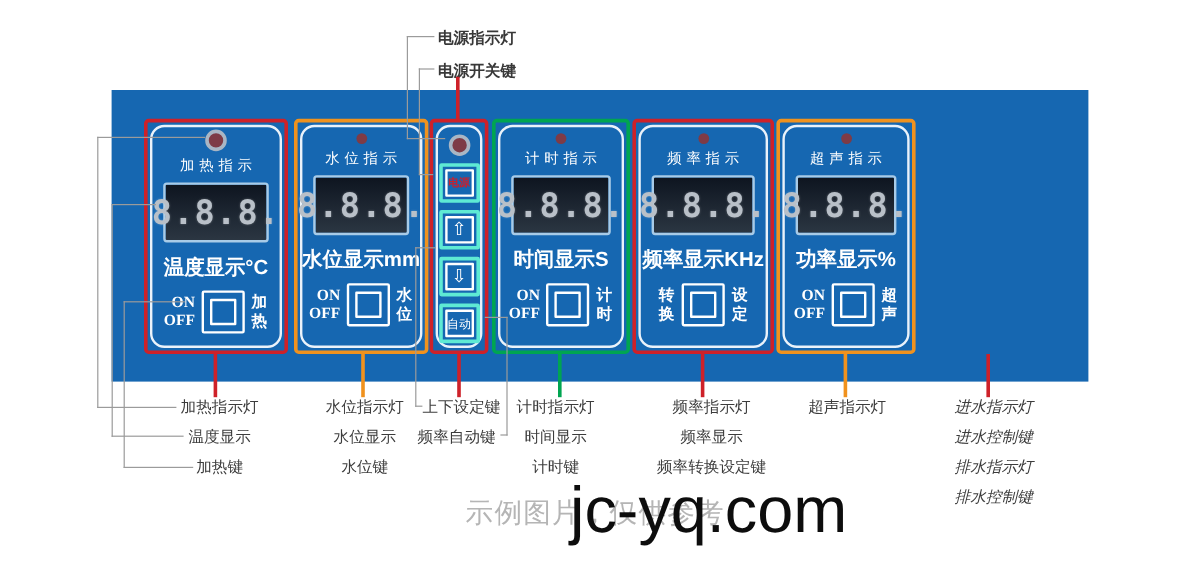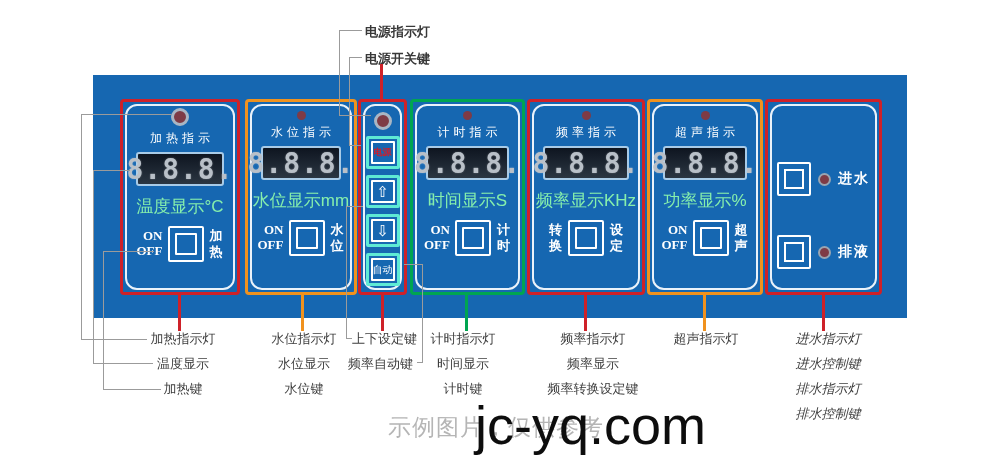--- a/index.html
+++ b/index.html
@@ -10,26 +10,26 @@
   .section{position:absolute;top:24px;height:196px;box-sizing:border-box;border:3px solid #ce2129;border-radius:4px;}
   .section.orange{border-color:#f0921e;}
   .section.green{border-color:#00a551;}
   .sec-inner{position:absolute;inset:2px;border:2px solid #eaf2fa;border-radius:12px;
              display:flex;flex-direction:column;align-items:center;box-sizing:border-box;}
   .dot{border-radius:50%;background:#7e3b46;flex:0 0 auto;}
   .dot.lg{width:12px;height:12px;border:3px solid #a9b6c4;margin-top:2px;}
   .dot.sm{width:9px;height:9px;margin-top:5px;}
   .dot.vr{width:9px;height:9px;border:2px solid #99a5b2;}
   .ind-label{margin-top:4px;font-size:12px;letter-spacing:4px;padding-left:4px;color:#fff;white-space:nowrap;}
-  .display{margin-top:5px;width:calc(100% - 18px);height:34px;background:linear-gradient(180deg,#0e1520,#2b3642);
+  .display{margin-top:5px;width:calc(100% - 18px);height:50px;background:linear-gradient(180deg,#0e1520,#2b3642);
            border:2px solid #a8cbe7;border-radius:3px;box-sizing:border-box;
            display:flex;align-items:center;justify-content:center;}
   .digits{font-family:"DejaVu Sans Mono",monospace;font-weight:bold;font-size:28px;color:#b9c0c8;
           letter-spacing:1px;text-shadow:0 0 2px rgba(255,255,255,.3);}
-  .caption{margin-top:9px;font-size:17px;font-weight:normal;color:#86efac;white-space:nowrap;}
+  .caption{margin-top:9px;font-size:17px;font-weight:bold;color:#ffffff;white-space:nowrap;}
   .keyrow{margin-top:8px;display:flex;align-items:center;gap:5px;}
   .onoff{display:flex;flex-direction:column;font-family:"Liberation Serif",serif;font-weight:bold;
          font-size:13px;color:#fff;line-height:1.15;text-align:right;}
   .key{width:36px;height:36px;border:2px solid #fff;border-radius:2px;display:flex;align-items:center;
        justify-content:center;box-sizing:border-box;}
   .key-in{width:22px;height:22px;border:2px solid #fff;border-radius:1px;box-sizing:border-box;}
   .vlabel{width:15px;font-size:13px;font-weight:bold;color:#fff;line-height:1.25;word-break:break-all;text-align:center;}
   
   .ckeys{padding-top:4px;gap:6px;display:flex;flex-direction:column;align-items:center;}
   .ckey{width:34px;height:33px;border:3px solid #5eead4;padding:2px;box-sizing:border-box;border-radius:2px;}
@@ -187,38 +187,20 @@
             <span>OFF</span>
           </div>
           <div class="key">
               <div class="key-in"></div>
             </div>
           <div class="vlabel">超声</div>
         </div>
       </div>
     </div>
 
-    <div class="section" style="left:672px;width:117px;">
-      <div class="sec-inner valves">
-        <div class="valve-row">
-          <div class="vkey">
-              <div class="vkey-in"></div>
-            </div>
-          <div class="dot vr"></div>
-          <div class="vtext">进水</div>
-        </div>
-        <div class="valve-row">
-          <div class="vkey">
-              <div class="vkey-in"></div>
-            </div>
-          <div class="dot vr"></div>
-          <div class="vtext">排液</div>
-        </div>
-      </div>
-    </div>
   </div>
 
   <div class="callout" style="left:365px;top:23px;">电源指示灯</div>
   <div class="callout" style="left:365px;top:50px;">电源开关键</div>
 
   <div class="ln" style="left:81px;top:114px;width:90px;height:1px;"></div>
   <div class="ln" style="left:81px;top:114px;width:1px;height:226px;"></div>
   <div class="ln" style="left:81px;top:339px;width:66px;height:1px;"></div>
   <div class="ln" style="left:93px;top:170px;width:37px;height:1px;"></div>
   <div class="ln" style="left:93px;top:170px;width:1px;height:194px;"></div>

